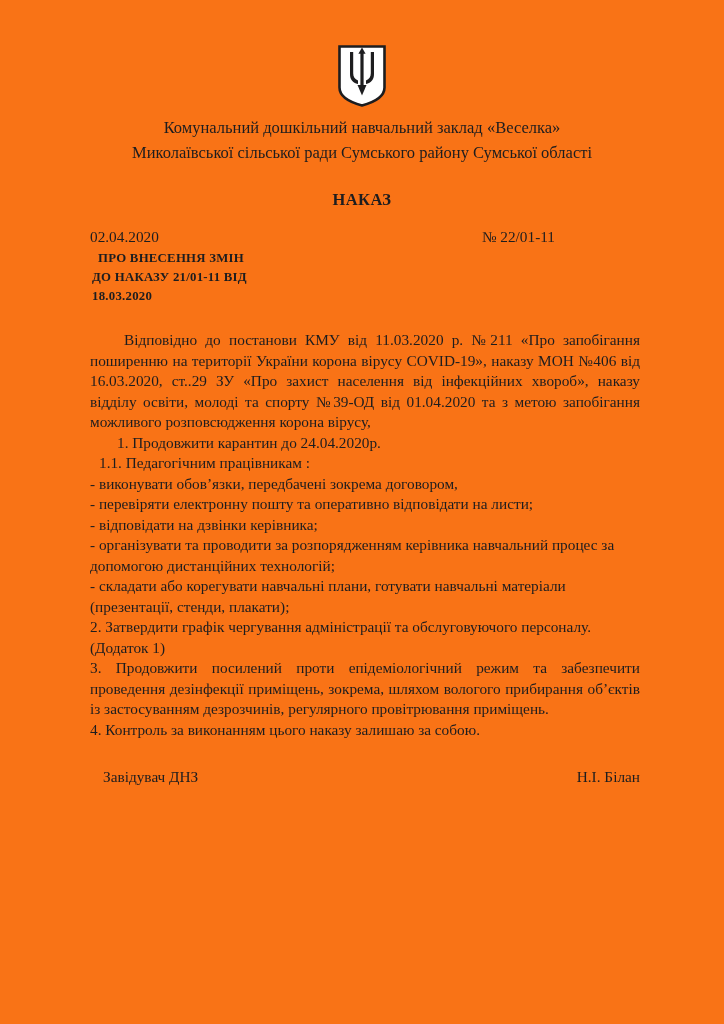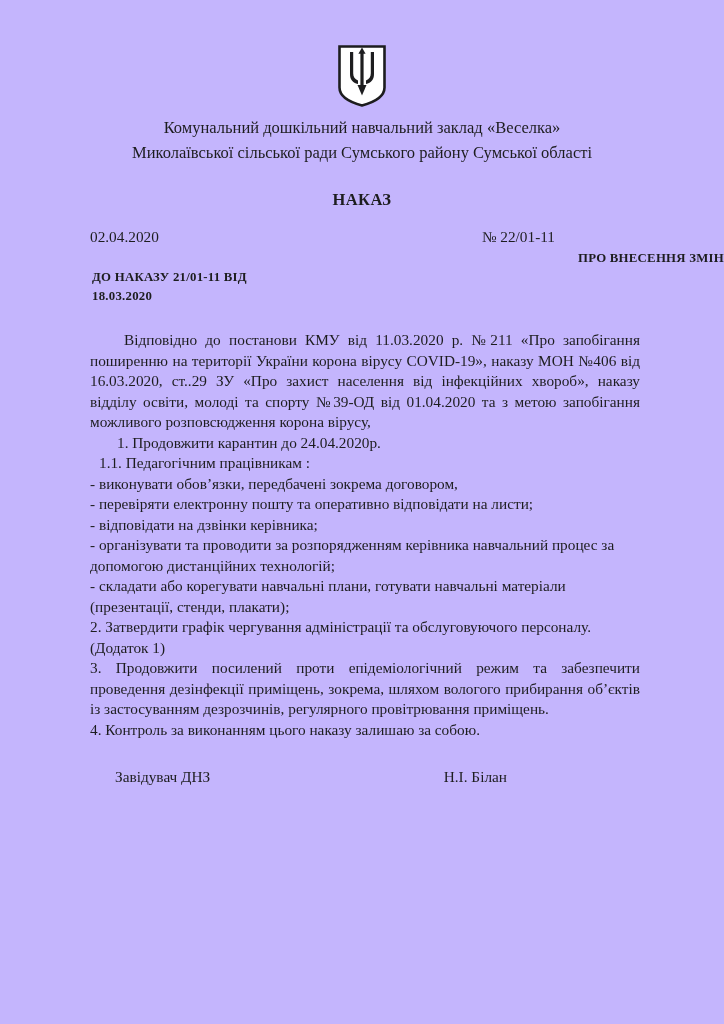--- a/index.html
+++ b/index.html
@@ -1,20 +1,20 @@
 <!DOCTYPE html>
 <html><head>
 <meta charset="utf-8">
 <style>
   html, body { margin: 0; padding: 0; background: #ffffff; }
   .page {
     position: relative;
     width: 724px;
     height: 1024px;
-    background: #c4b5fd;
+    background: #f97316;
     color: #1d1d1f;
     font-family: "Liberation Serif", "DejaVu Serif", serif;
     overflow: hidden;
   }
   .emblem-wrap {
     width: 52px;
     margin: 44px auto 3px auto;
     display: block;
     text-align: center;
   }
@@ -38,39 +38,39 @@
     line-height: 20px;
   }
   .meta-num { margin-left: auto; margin-right: 85px; }
   .subject {
     margin: 2px 0 0 92px;
     font-weight: bold;
     font-size: 12.8px;
     line-height: 19px;
     letter-spacing: 0.25px;
   }
-  .subject .s-line1 { padding-left: 6px; text-align: right; }
+  .subject .s-line1 { padding-left: 6px; }
   .body-text {
     margin: 24px 84px 0 90px;
     font-size: 15.3px;
     line-height: 20.5px;
   }
   .body-text p { margin: 0; padding: 0; }
   .jst { text-align: justify; text-align-last: left; }
   .ind    { text-indent: 34px; }
   .ind-md { text-indent: 27px; }
   .ind-sm { text-indent: 9px; }
   .sig-row {
     display: flex;
     margin: 27px 84px 0 90px;
     font-size: 15.3px;
     line-height: 20.5px;
   }
-  .sig-title { margin-left: 25px; }
-  .sig-name { margin-left: auto; margin-right: 133px; }
+  .sig-title { margin-left: 13px; }
+  .sig-name { margin-left: auto; }
 </style>
 </head>
 <body>
 
 <div class="page">
 
   <div class="emblem-wrap">
     <svg width="52" height="64" viewBox="0 0 52 64">
       <path d="M3.5 2.5 h45 v41 c0 9.5 -9.5 14.5 -22.5 18 C13 58 3.5 53 3.5 43.5 Z" fill="#ffffff" stroke="#1d1d1f" stroke-width="2.6"></path>
       <g fill="#1d1d1f">

